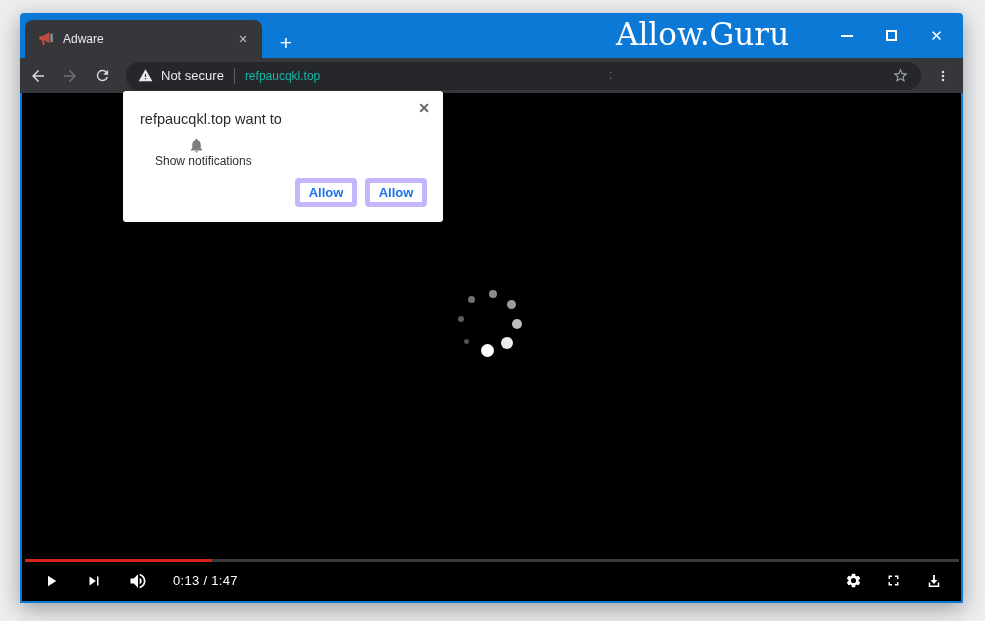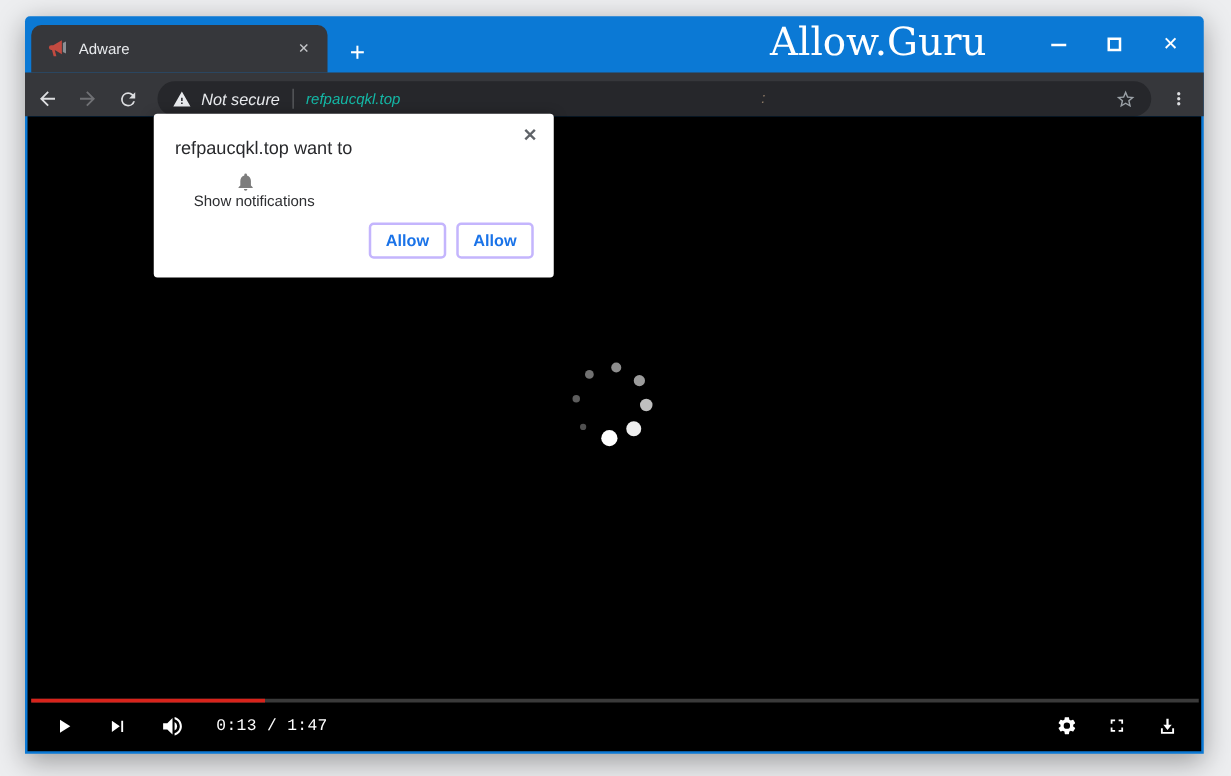--- a/index.html
+++ b/index.html
@@ -38,21 +38,21 @@
     font-size:31px; color:#ffffff; white-space:nowrap;
   }
   .win-controls { position:absolute; right:4px; top:0; height:45px; display:flex; }
   .win-btn { width:45px; height:45px; display:flex; align-items:center; justify-content:center; }
   .glyph-min { width:12px; height:2px; background:#fff; }
   .glyph-max { width:11px; height:11px; border:2px solid #fff; }
   .glyph-close { color:#fff; font-size:15px; line-height:1; }
   
   .toolbar {
     height:35px; background:#36373b;
-    display:flex; align-items:flex-end; padding:0 8px 0 4px;font-style:italic;
+    display:flex; align-items:center; padding:0 8px 0 4px;
   }
   .nav-btn { width:28px; height:28px; flex:none; display:flex; align-items:center; justify-content:center; margin-right:4px; }
   .omnibox {
     flex:1; height:28px; background:#26272b; border-radius:14px;
     display:flex; align-items:center; padding:0 12px; margin:0 10px 0 6px;
     position:relative; min-width:0;
   }
   .security-label { font-size:13px; color:#e8eaed; margin-left:8px; white-space:nowrap; }
   .omni-sep { width:1px; height:16px; background:#5f6164; margin:0 10px; }
   .omni-url { font-size:12px; color:#14b8a6; white-space:nowrap; }
@@ -66,21 +66,21 @@
     display:flex; align-items:center; justify-content:center; flex:none; }
   .incog-label { font-size:13px; color:#e8eaed; margin:0 11px 0 7px; }
   .menu-btn { width:24px; height:28px; display:flex; align-items:center; justify-content:center; flex:none; }
   
   .content {
     position:relative; margin:0 2px 2px 2px; height:508px;
     background:#000; overflow:hidden;
   }
   .dot { position:absolute; border-radius:50%; }
   
-  .player { position:absolute; left:0; right:0; bottom:0; height:42px;font-family:Liberation Mono, monospace; }
+  .player { position:absolute; left:0; right:0; bottom:0; height:42px; }
   .progress-track { position:absolute; left:3px; right:2px; top:0; height:3px; background:#3a3a3a; }
   .progress-fill { height:100%; }
   .controls {
     position:absolute; left:0; right:0; top:3px; bottom:0;
     display:flex; align-items:center; justify-content:space-between;
     padding:0 18px 2px 20px;
   }
   .ctrl-group { display:flex; align-items:center; }
   .ctrl-group.left  > * { margin-right:25px; }
   .ctrl-group.right > * { margin-left:23px; }
@@ -98,21 +98,21 @@
   }
   .dialog-title {
     position:absolute; left:17px; top:20px;
     font-size:14.5px; color:#28292c;
   }
   .perm-row { position:absolute; left:19px; top:46px; display:flex; align-items:center;flex-direction:column; }
   .perm-label { font-size:12px; color:#2d2e31; margin-left:13px; }
   .dialog-buttons { position:absolute; right:16px; bottom:15px; display:flex; }
   .dlg-btn {
     min-width:62px; height:29px; margin-left:8px;
-    background:#fff; border:2px solid #c4b5fd; border-radius:4px;
+    background:#fff; border:5px solid #c4b5fd; border-radius:4px;
     font-family:"Liberation Sans", sans-serif;
     font-size:13px; color:#1a73e8; font-weight:bold;
     display:flex; align-items:center; justify-content:center;
   }
   svg { display:block; }
 </style>
 </head>
 <body>
 
 <div class="window">

